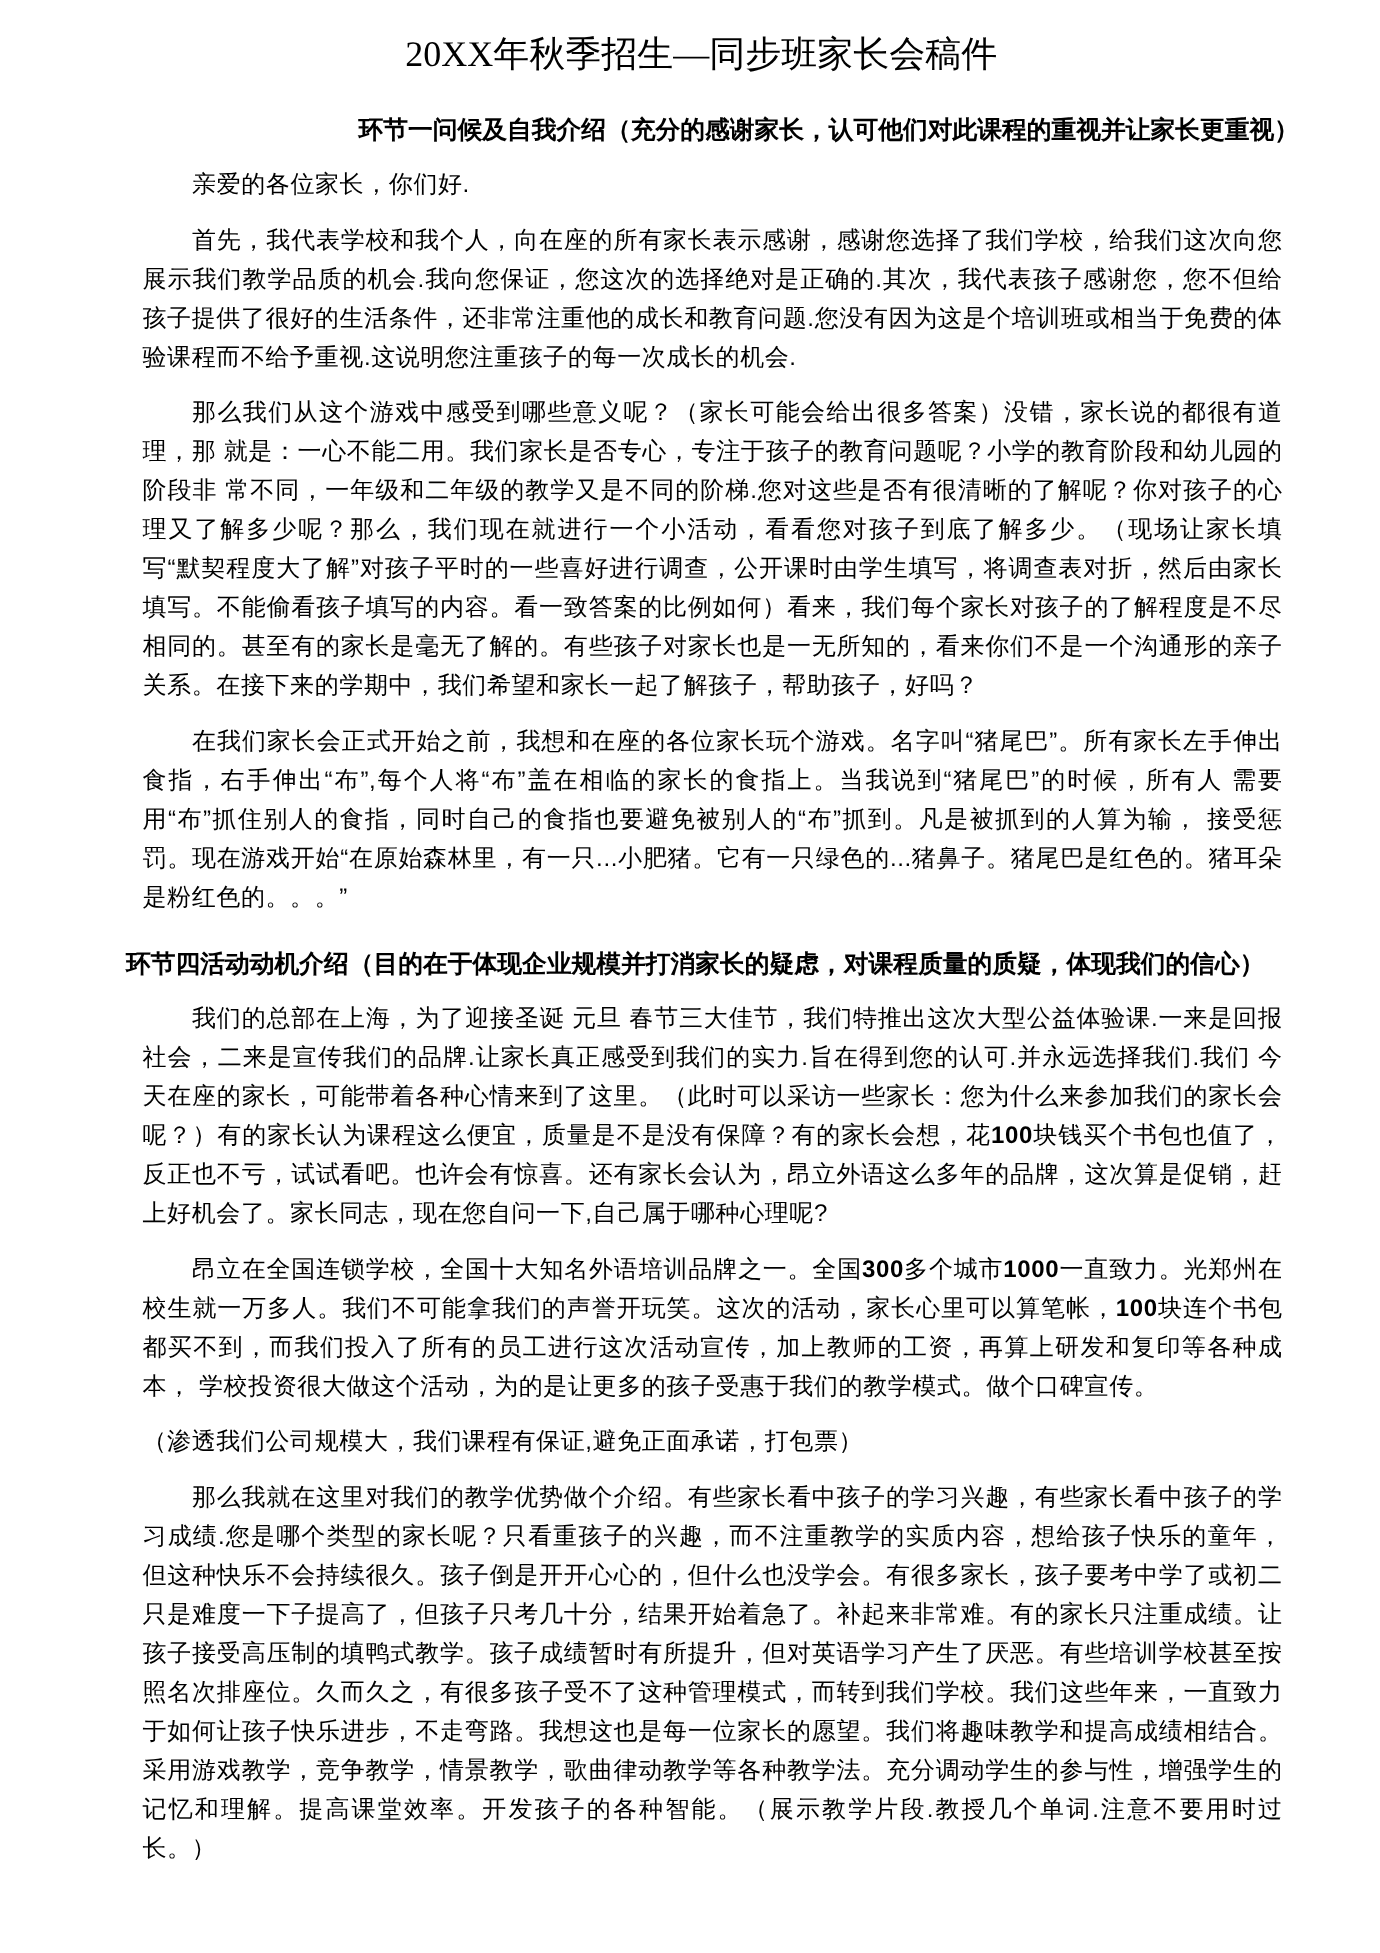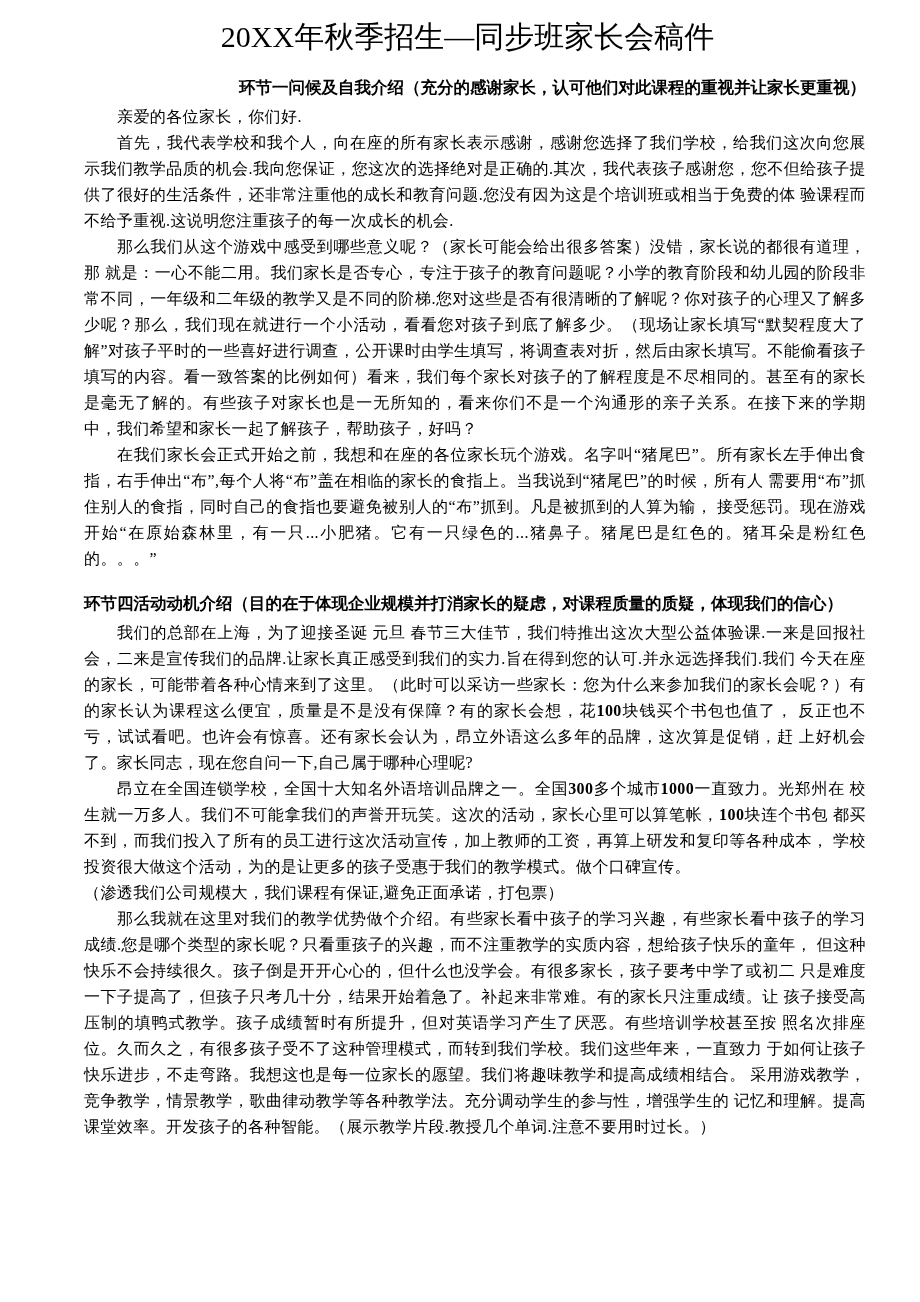--- a/index.html
+++ b/index.html
@@ -12,46 +12,46 @@
     width: 920px;
     height: 1302px;
     box-sizing: border-box;
     padding: 16px 54px 0 84px;
     background: #ffffff;
     color: #000000;
     overflow: hidden;
   }
   .doc-title {
     font-family: "Liberation Serif", "DejaVu Serif", serif;
-    font-size: 30px;
+    font-size: 24px;
     font-weight: 400;
     text-align: center;
     margin: 4px 0 20px 0;
     line-height: 34px;
     
     margin-left: -15px;
   }
   .sec-heading {
     font-family: "Liberation Sans", "DejaVu Sans", sans-serif;
     font-size: 16.5px;
     font-weight: 700;
     line-height: 26px;
     margin: 18px 0 4px 0;
   }
   section:first-of-type .sec-heading {
     margin-top: 6px;
     text-align: right;
   }
   .para {
-    font-family: Liberation Serif, serif;
+    font-family: Liberation Sans, sans-serif;
     font-size: 16px;
     line-height: 26px;
     text-align: justify;
     text-indent: 33px;
-    margin: 0;
+    margin: 11px;
     letter-spacing: 0.4px;
   }
   .para.no-indent {
     text-indent: 0;
   }
   .b {
     font-weight: 700;
   }
 </style>
 </head>

